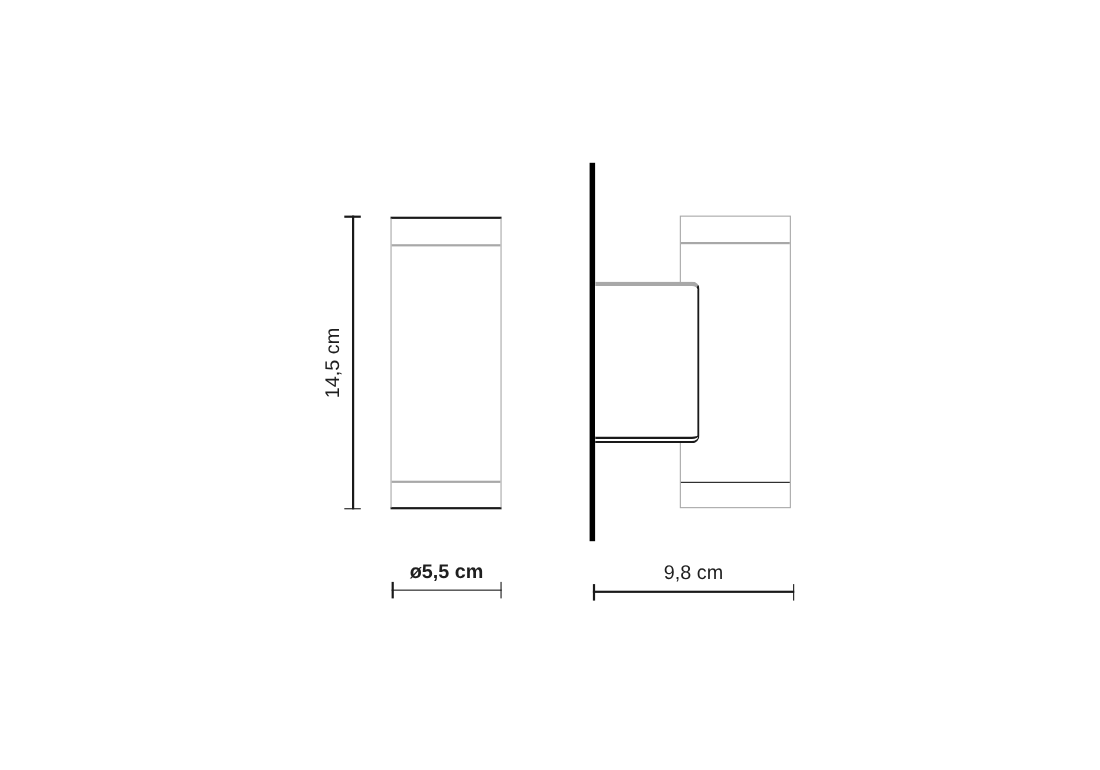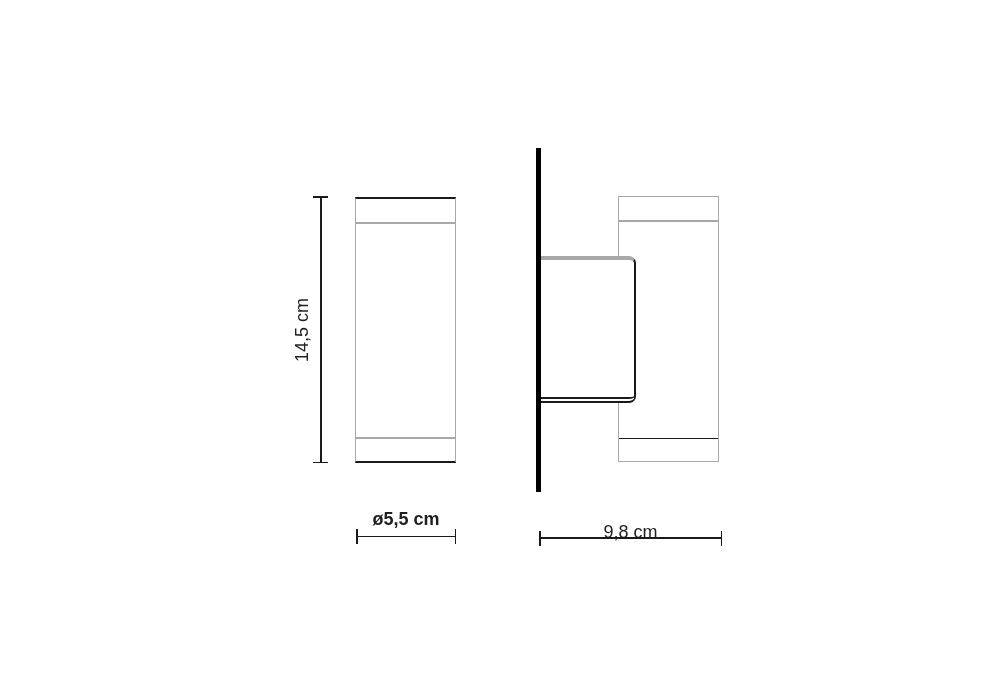--- a/index.html
+++ b/index.html
@@ -113,19 +113,19 @@
 
     <div class="abs wall-line"></div>
 
     <div class="abs side-body">
       <div class="cap-line side-cap-top"></div>
       <div class="cap-line side-cap-bottom"></div>
     </div>
 
     <div class="abs bracket"></div>
 
-    <div class="abs dim-label" style="left:539px; top:510px; width:183px;margin-top:12px;">9,8 cm</div>
+    <div class="abs dim-label" style="left:539px; top:510px; width:183px;">9,8 cm</div>
     <div class="abs dim-line-h" style="left:539px; top:537px; width:183px;"></div>
     <div class="abs tick-v" style="left:539px; top:530.5px;"></div>
     <div class="abs tick-v" style="left:720.5px; top:530.5px;"></div>
   </div>
 
 </div>
 
 </body></html>

